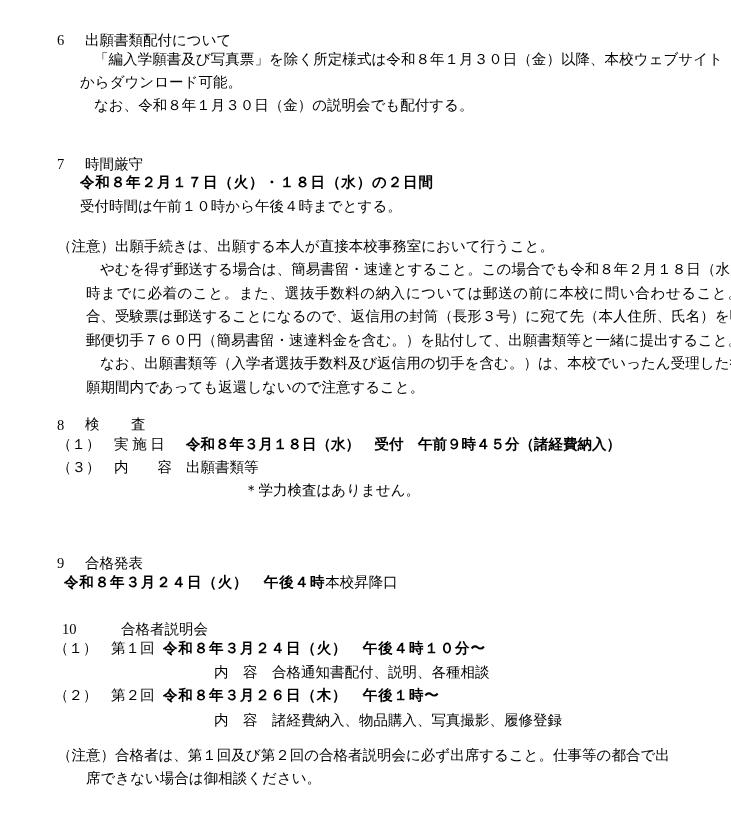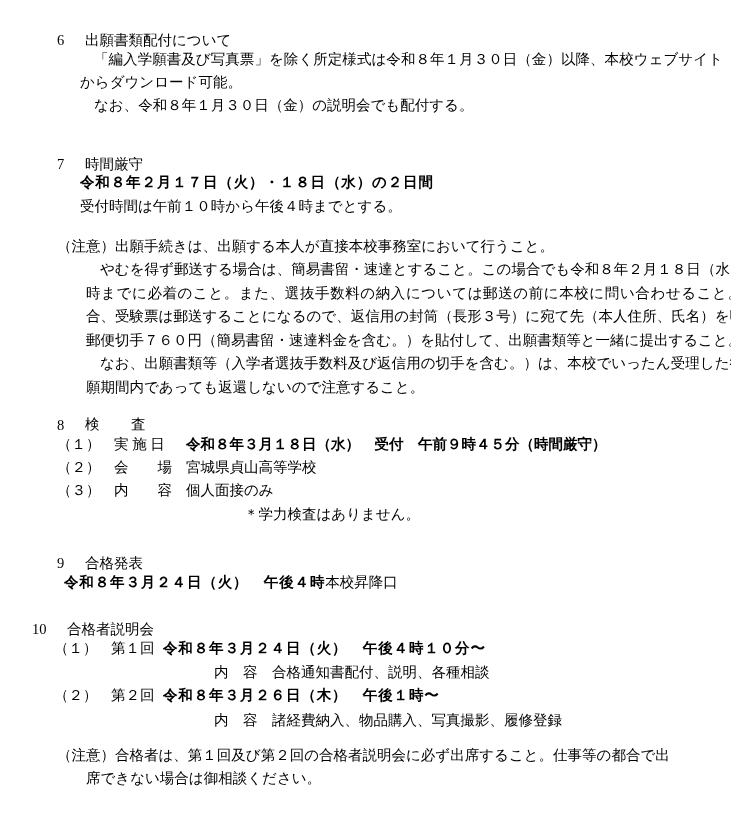--- a/index.html
+++ b/index.html
@@ -83,21 +83,21 @@
   #sec8 .nm { display: inline-block; width: 72px; }
 
   
   #sec9 { top: 556px; }
   #sec9 .hd { padding-left: 57px; }
   #sec9 .hd .num { width: 28px; }
   #sec9 .body { padding-left: 64px; }
 
   
   #sec10 { top: 622px; }
-  #sec10 .hd { padding-left: 32px; }
+  #sec10 .hd { padding-left: 62px; gap: 24px; }
   #sec10 .hd .num { width: 35px; }
   #sec10 .items { padding-left: 54px; }
   #sec10 .item { line-height: 1.62; white-space: pre; }
   #sec10 .lbl { display: inline-block; width: 57px; }
   #sec10 .nm { display: inline-block; width: 52px; }
   #sec10 .sub { padding-left: 160px; line-height: 1.62; white-space: pre; }
 
   
   #note2 { top: 744px; padding-left: 57px; padding-right: 18px; }
   #note2 p { margin: 0; line-height: 1.62; }
@@ -137,23 +137,22 @@
       <p class="just">なお、出願書類等（入学者選抜手数料及び返信用の切手を含む。）は、本校でいったん受理した後は、出願期間内であっても返還しないので注意すること。</p>
     </div>
   </div>
 
   <div class="sec" id="sec8">
     <div class="row hd">
       <span class="num">8</span>
       <span class="sp-title">検　　査</span>
     </div>
     <div class="items">
-      <div class="item"><span class="lbl">（１）</span><span class="nm">実 施 日</span><span class="bold">令和８年３月１８日（水）　受付　午前９時４５分（時間厳守）</span></div>
-      <div class="item"><span class="lbl">（２）</span><span class="nm">会　　場</span><span>宮城県貞山高等学校</span></div>
-      <div class="item"><span class="lbl">（３）</span><span class="nm">内　　容</span><span>個人面接のみ</span></div>
+      <div class="item"><span class="lbl">（１）</span><span class="nm">実 施 日</span><span class="bold">令和８年３月１８日（水）　受付　午前９時４５分（諸経費納入）</span></div>
+      <div class="item"><span class="lbl">（３）</span><span class="nm">内　　容</span><span>出願書類等</span></div>
       <div class="item"><span class="lbl"></span><span class="nm"></span><span>　　　　＊学力検査はありません。</span></div>
     </div>
   </div>
 
   <div class="sec" id="sec9">
     <div class="row hd">
       <span class="num">9</span>
       <span>合格発表</span>
     </div>
     <div class="body ln"><span class="bold sp-title">令和８年３月２４日（火）　午後４時</span><span>本校昇降口</span></div>

